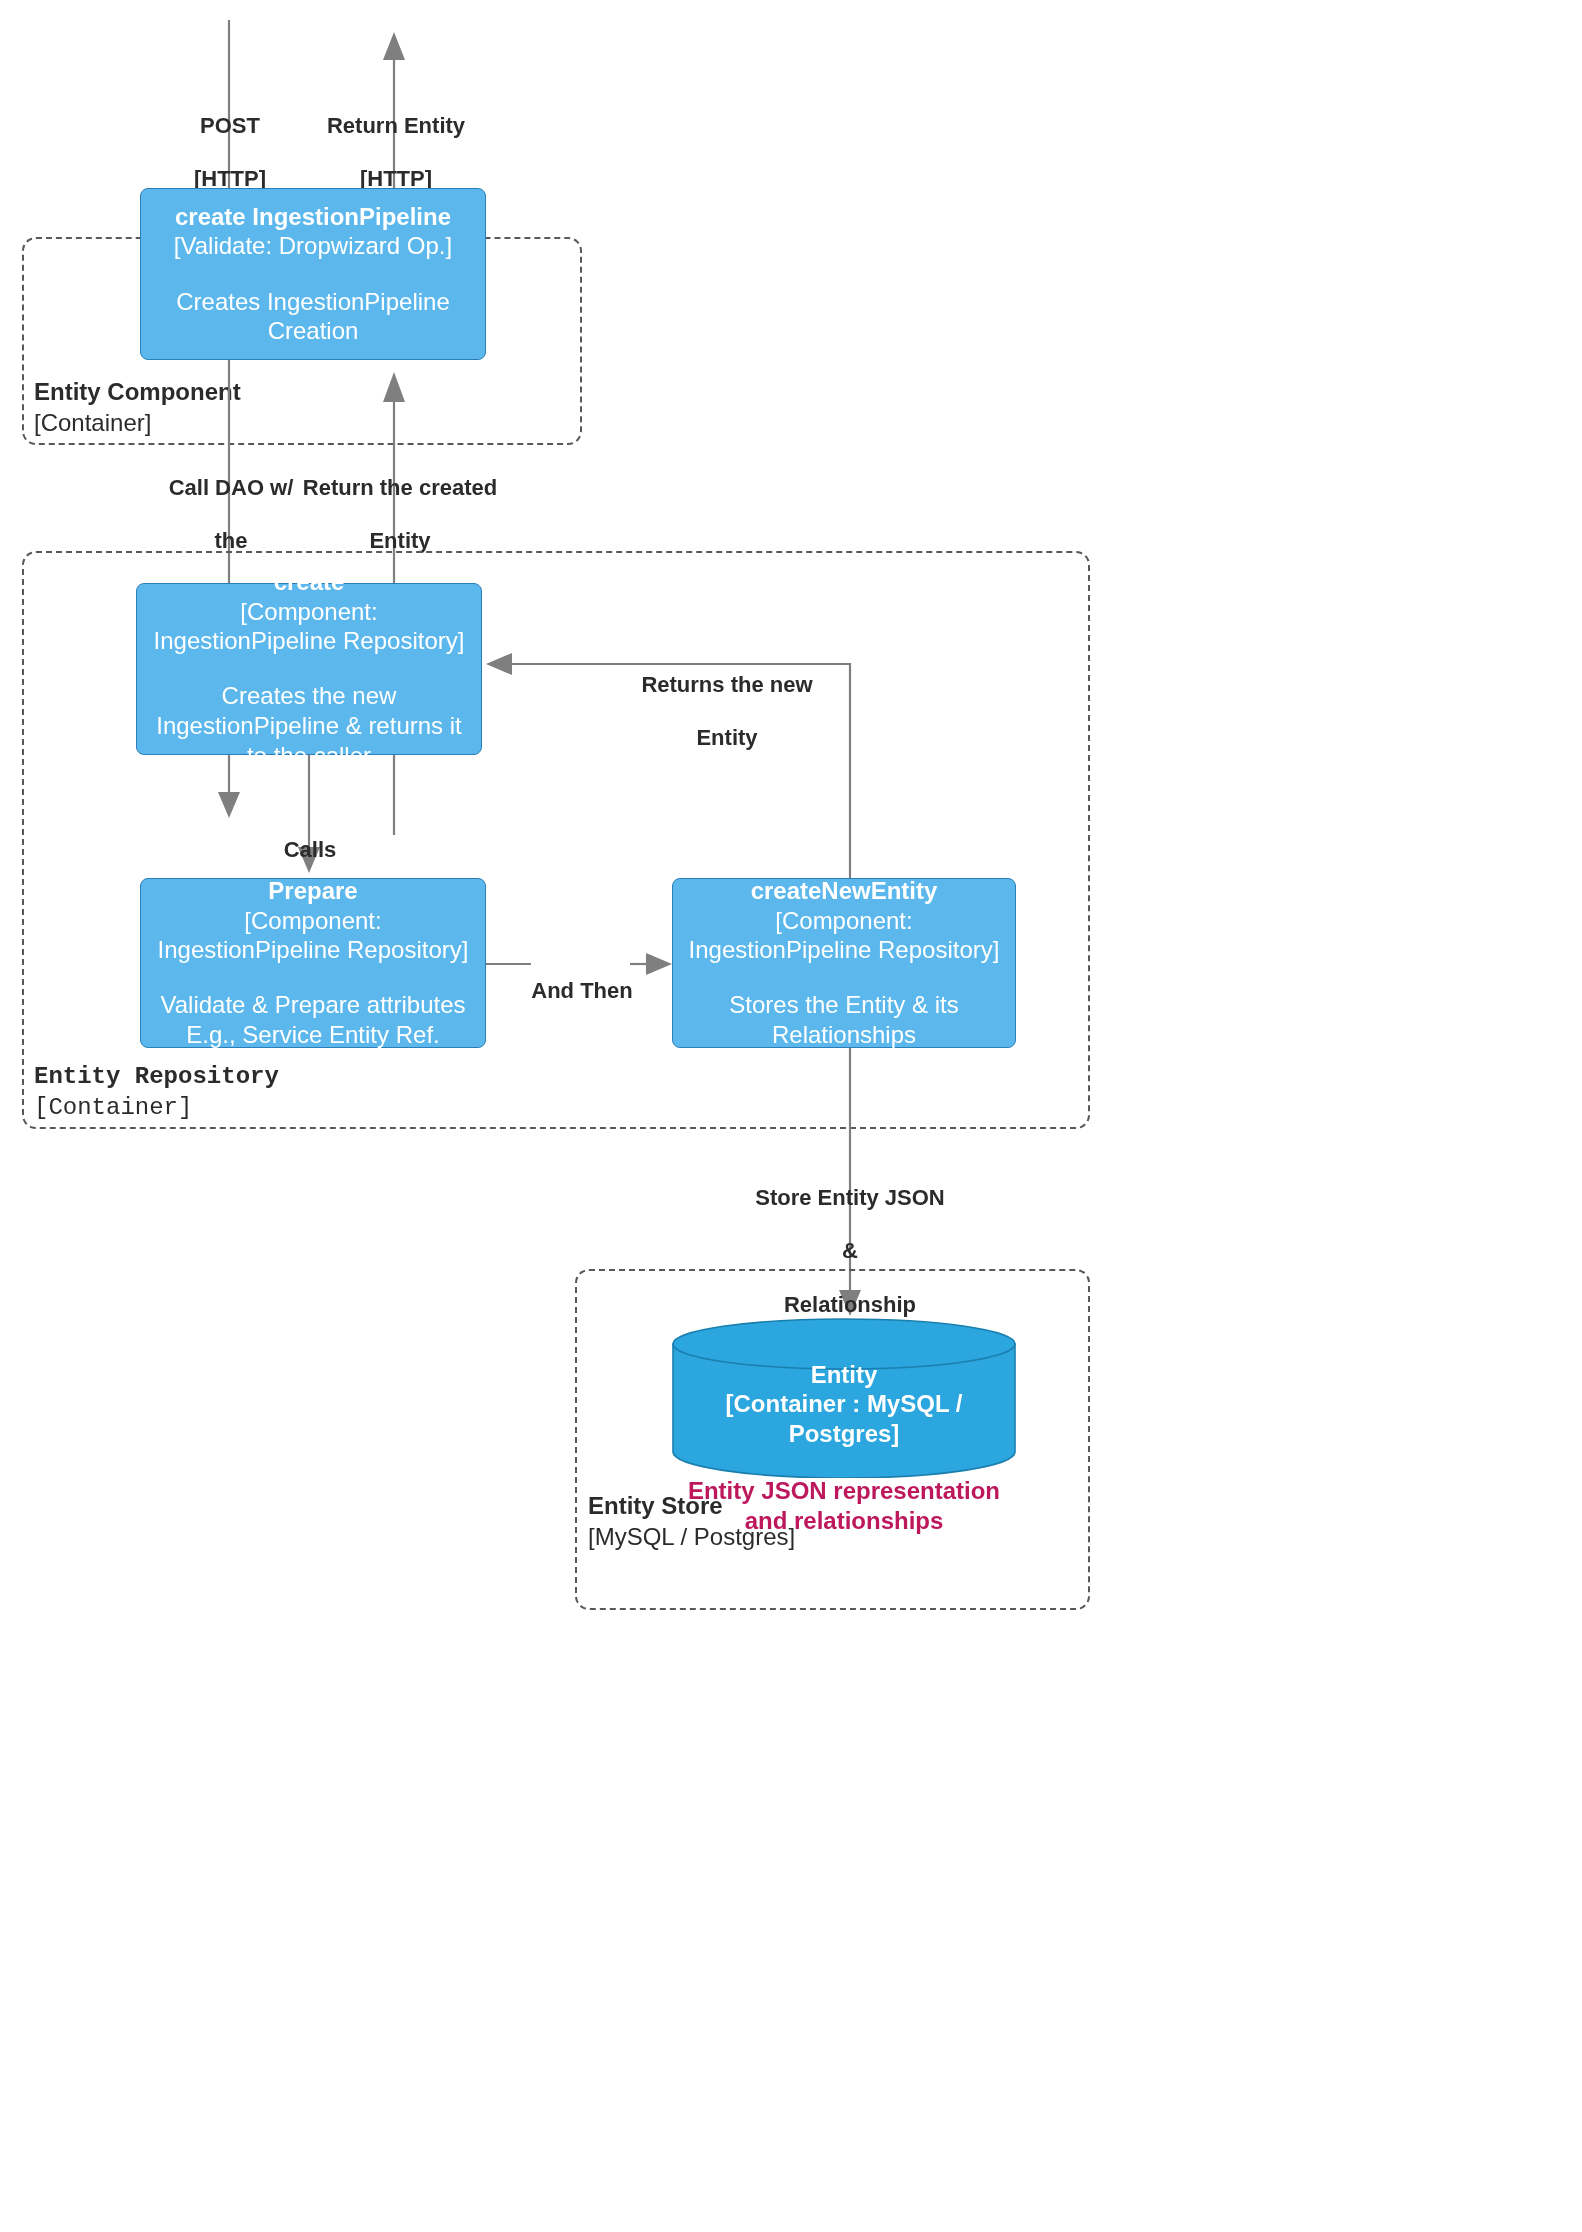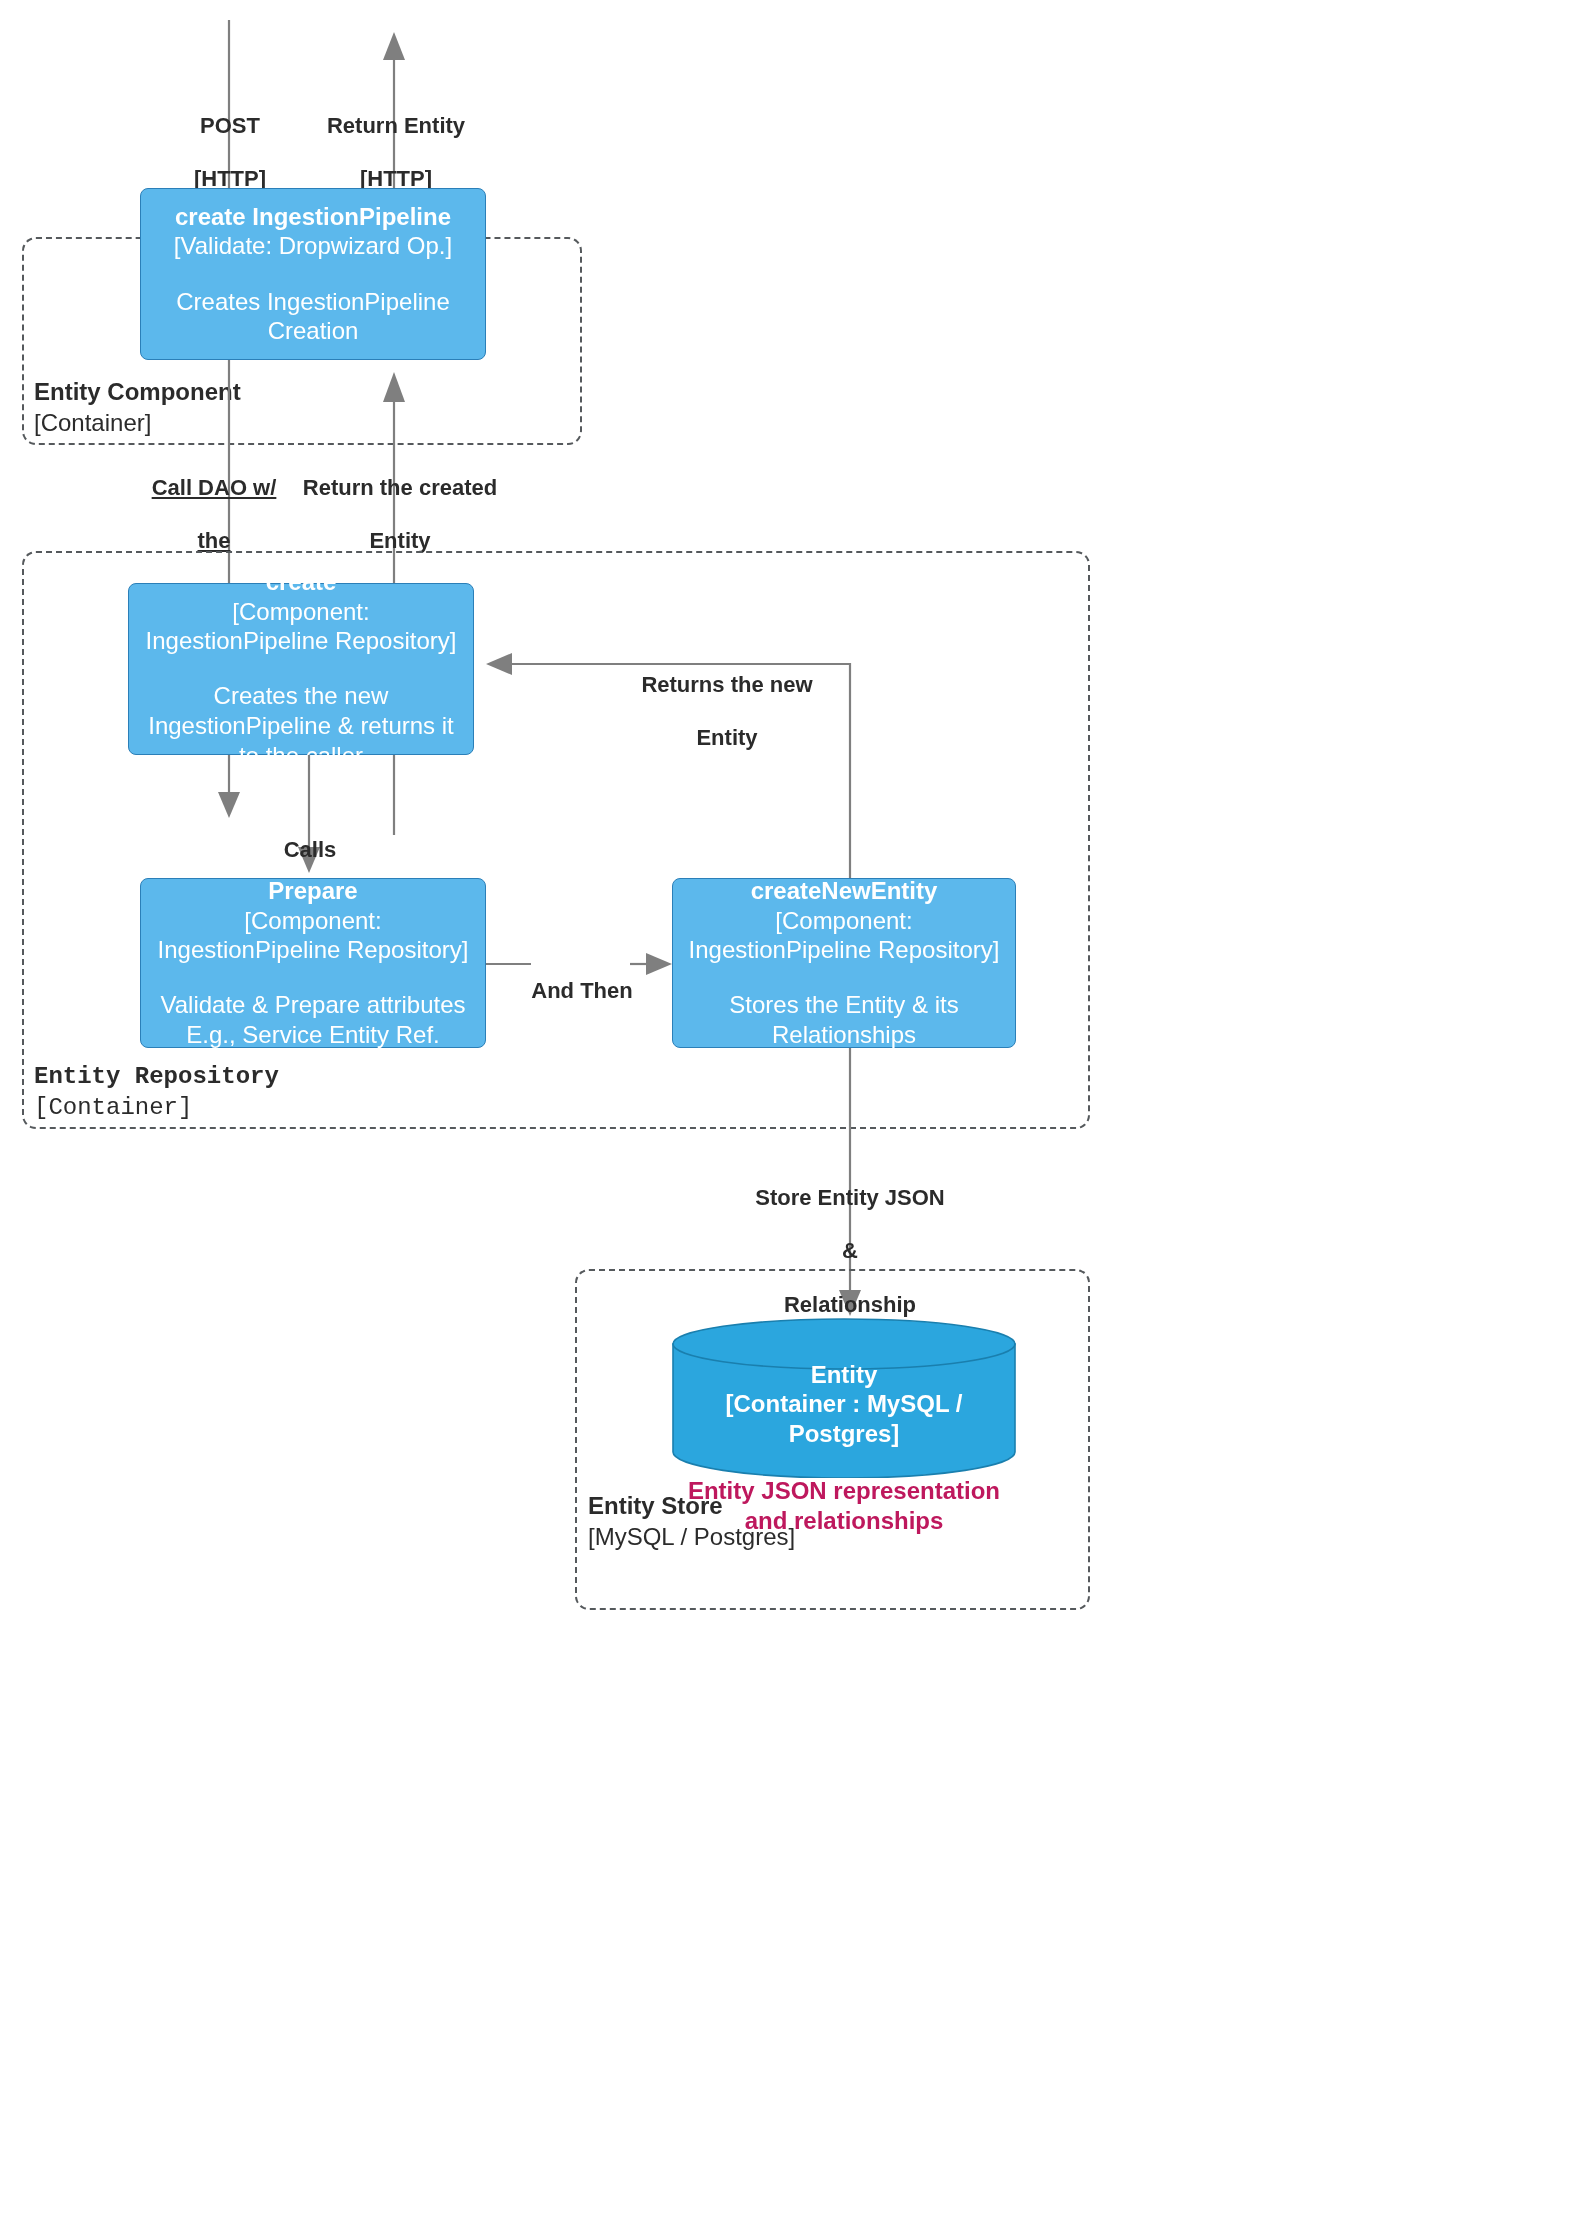--- a/index.html
+++ b/index.html
@@ -143,21 +143,21 @@
     <span class="c-tech">[Validate: Dropwizard Op.]</span>
     <span class="c-desc">Creates IngestionPipeline Creation</span>
   </div>
 
   <div class="edge" style="left:200px;top:360px;width:80px;height:475px;">
     <svg width="80" height="475" viewBox="0 0 80 475">
       <line x1="29" y1="0" x2="29" y2="440" stroke="#7f7f7f" stroke-width="2.2"></line>
       <polygon points="29,458 18,432 40,432" fill="#7f7f7f"></polygon>
     </svg>
   </div>
-  <div class="edge-label" style="left:119px;top:448px;width:190px;text-decoration:underline;">
+  <div class="edge-label" style="left:136px;top:448px;width:190px;">
     <span class="el-line">Call DAO w/</span>
     <span class="el-line">the</span>
     <span class="el-line">received Entity</span>
   </div>
 
   <div class="edge" style="left:365px;top:360px;width:80px;height:475px;">
     <svg width="80" height="475" viewBox="0 0 80 475">
       <line x1="29" y1="18" x2="29" y2="475" stroke="#7f7f7f" stroke-width="2.2"></line>
       <polygon points="29,12 18,42 40,42" fill="#7f7f7f"></polygon>
     </svg>
@@ -166,21 +166,21 @@
     <span class="el-line">Return the created</span>
     <span class="el-line">Entity</span>
   </div>
 
   <div class="boundary" style="left:22px;top:551px;width:1068px;height:578px;"></div>
   <div class="boundary-label" style="left:34px;top:1062px;font-family:Liberation Mono, monospace;">
     <span class="bl-title">Entity Repository</span>
     <span class="bl-tech">[Container]</span>
   </div>
 
-  <div class="compbox" style="left:128px;top:583px;width:346px;height:172px;">
+  <div class="compbox" style="left:136px;top:583px;width:346px;height:172px;">
     <span class="c-name">create</span>
     <span class="c-tech">[Component: IngestionPipeline Repository]</span>
     <span class="c-desc">Creates the new IngestionPipeline &amp; returns it to the caller</span>
   </div>
 
   <div class="edge" style="left:285px;top:755px;width:80px;height:125px;">
     <svg width="80" height="125" viewBox="0 0 80 125">
       <line x1="24" y1="0" x2="24" y2="100" stroke="#7f7f7f" stroke-width="2.2"></line>
       <polygon points="24,118 13,92 35,92" fill="#7f7f7f"></polygon>
     </svg>

